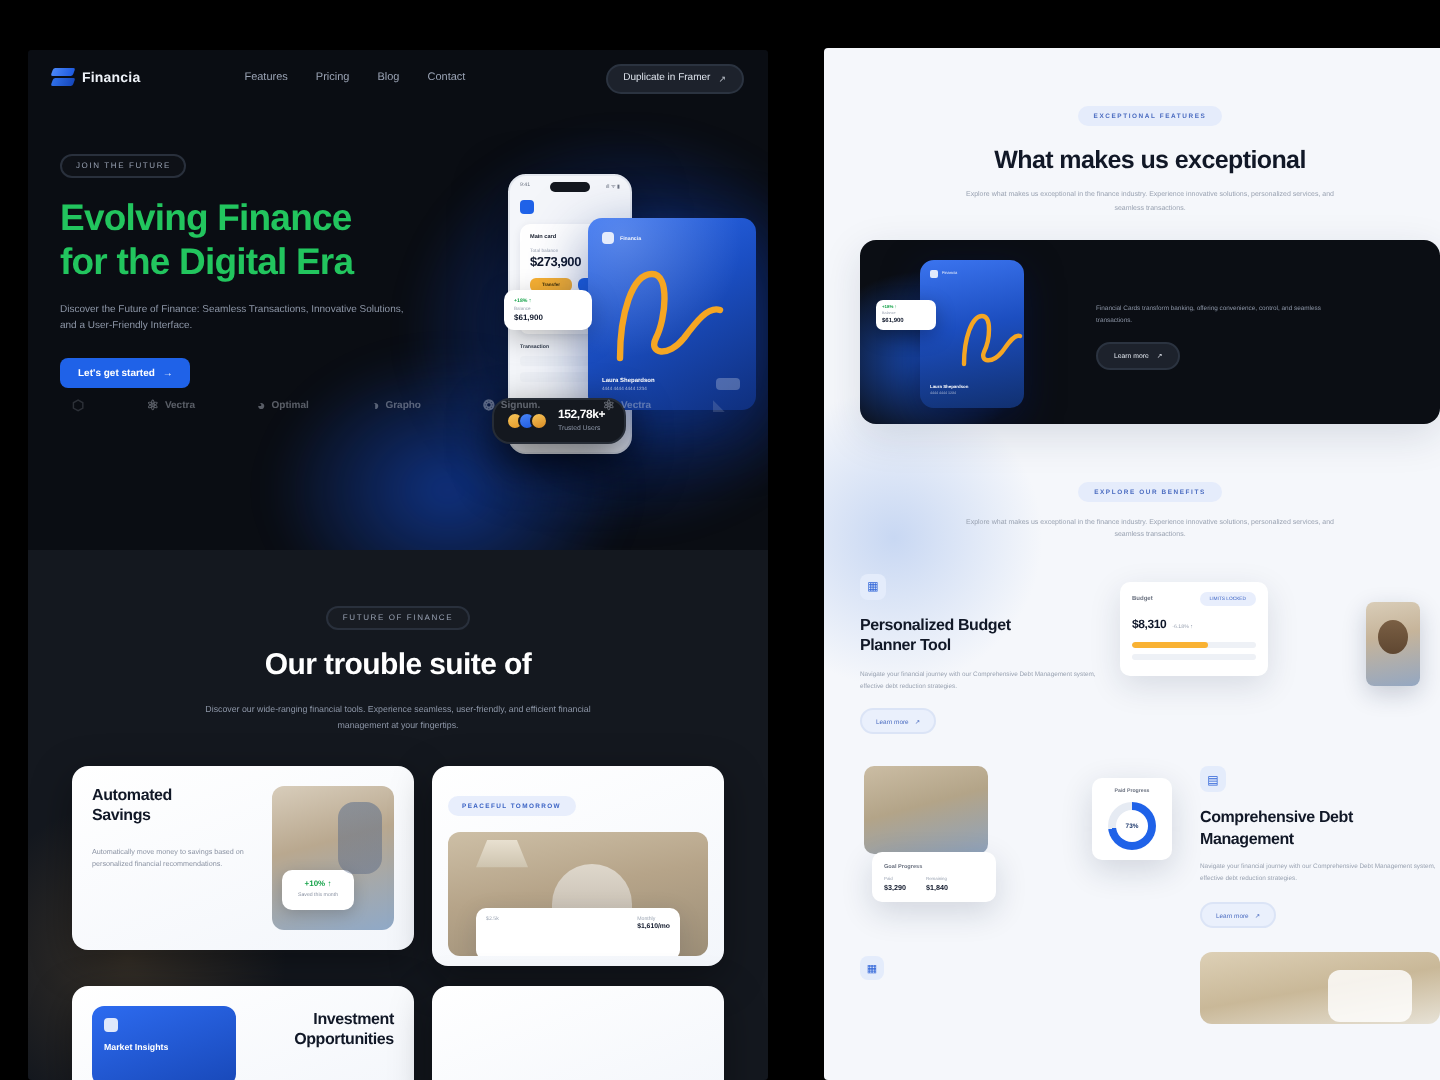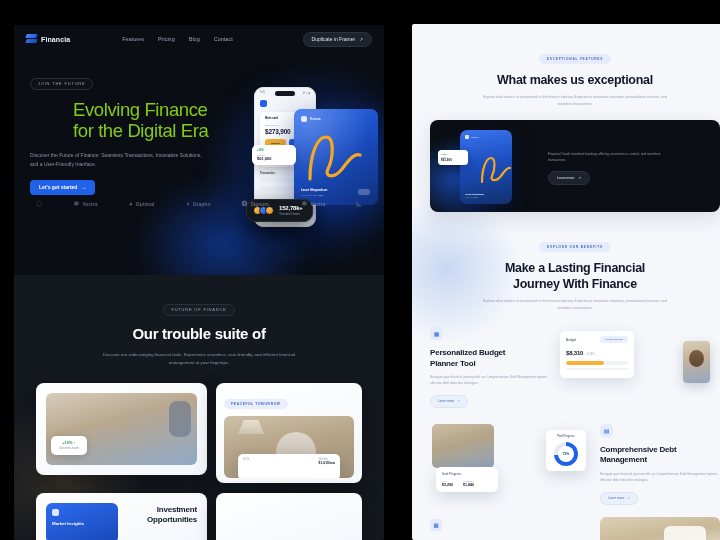--- a/index.html
+++ b/index.html
@@ -53,22 +53,22 @@
   }
   .nav-cta .arr { font-size:4.5px; opacity:.8; }
 
   .hero-body { position:relative; z-index:5; padding:18px 0 0 16px; width:215px; }
   .pill {
     display:inline-block; border:1px solid #29303c; border-radius:20px;
     color:#9aa3b4; font-size:4px; letter-spacing:.8px; padding:2.5px 7px;
     background:rgba(255,255,255,0.02);
   }
   .hero-h1 {
-    margin-top:9px; color:#84cc16; font-size:18.5px; font-weight:400;
-    line-height:1.18; letter-spacing:-0.4px;margin-left:43px;
+    margin-top:9px; color:#22c55e; font-size:18.5px; font-weight:700;
+    line-height:1.18; letter-spacing:-0.4px;
   }
   .hero-sub { margin-top:9px; color:#8d96a7; font-size:5px; line-height:1.75; width:175px; }
   .hero-btn {
     margin-top:11px; display:inline-flex; align-items:center; gap:4px;
     background:#1f62e8; color:#fff; font-size:5px; font-weight:600;
     padding:4.5px 9px; border-radius:4px;
   }
 
   
   .phone-wrap { position:absolute; left:232px; top:62px; width:140px; height:150px; z-index:4; }
@@ -498,20 +498,27 @@
       <div class="sec2-head">
         <div class="pill">FUTURE OF FINANCE</div>
         <div class="sec2-h2">
           <div>Our trouble suite of</div>
         </div>
         <div class="sec2-sub">Discover our wide-ranging financial tools. Experience seamless, user-friendly, and efficient financial management at your fingertips.</div>
       </div>
 
       <div class="cards">
         <div class="card-white c1">
+          <div class="c1-l">
+            <h3>
+              <span>Automated</span><br>
+              <span>Savings</span>
+            </h3>
+            <p>Automatically move money to savings based on personalized financial recommendations.</p>
+          </div>
           <div class="c1-img">
             <div class="save-badge">
               <b>+10% ↑</b>
               <span>Saved this month</span>
             </div>
           </div>
         </div>
 
         <div class="card-white c2">
           <div class="c2-pill">PEACEFUL TOMORROW</div>
@@ -585,24 +592,20 @@
         <p>Financial Cards transform banking, offering convenience, control, and seamless transactions.</p>
         <div class="dc-btn">
           <span>Learn more</span>
           <span>↗</span>
         </div>
       </div>
     </div>
 
     <div class="r-head2">
       <div class="r-pill">EXPLORE OUR BENEFITS</div>
-      <div class="r-h2">
-        <div>Make a Lasting Financial</div>
-        <div>Journey With Finance</div>
-      </div>
       <div class="r-sub">Explore what makes us exceptional in the finance industry. Experience innovative solutions, personalized services, and seamless transactions.</div>
     </div>
 
     <div class="feat">
       <div class="feat-txt">
         <div class="feat-ic">▦</div>
         <h3>
           <span>Personalized Budget</span><br>
           <span>Planner Tool</span>
         </h3>

